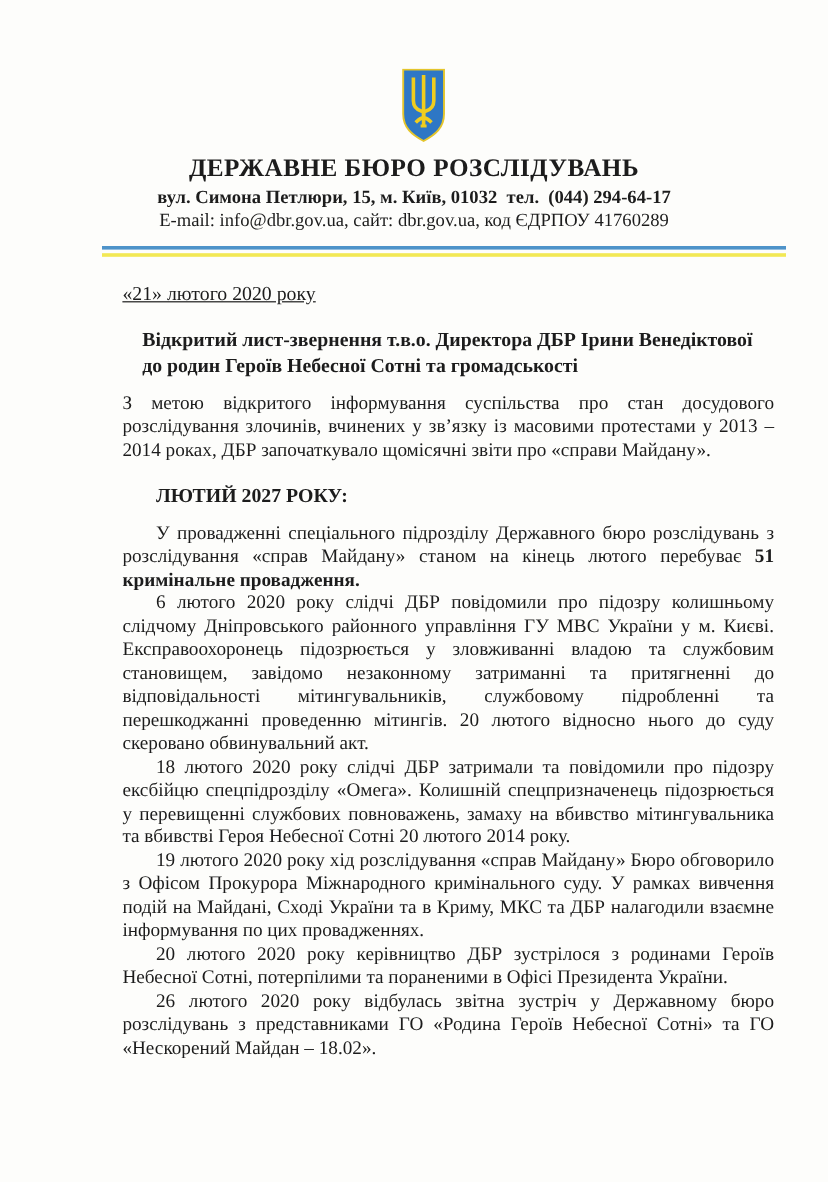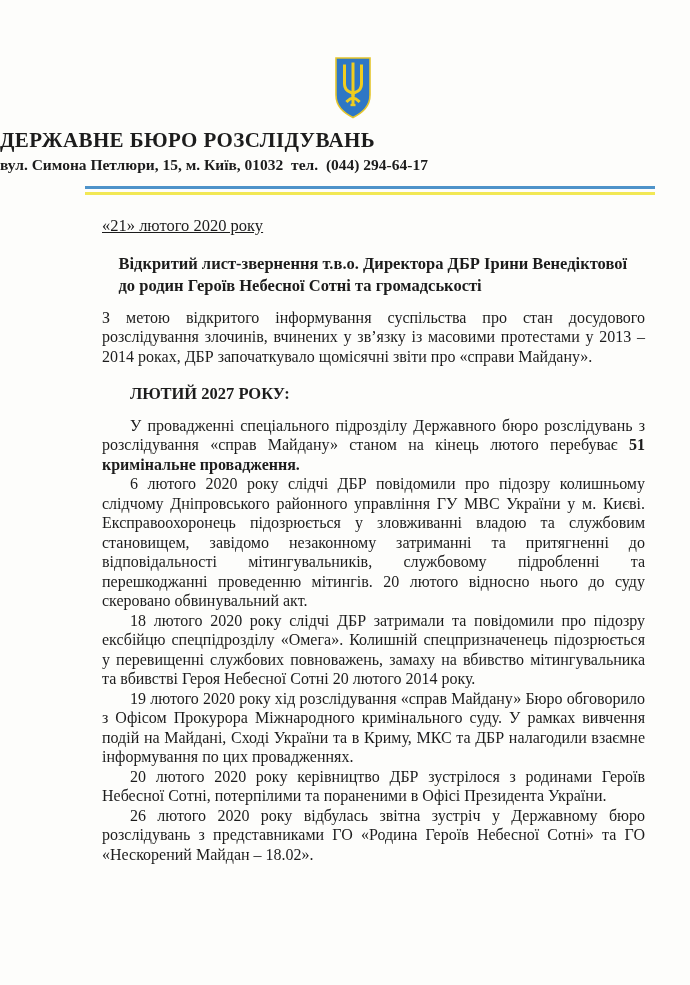--- a/index.html
+++ b/index.html
@@ -8,25 +8,25 @@
     background:#fdfdfb;
     font-family:"Liberation Serif","DejaVu Serif",serif;
     color:#1c1c1c;
     -webkit-font-smoothing:antialiased;
   }
   .page{width:690px;height:985px;overflow:hidden;position:relative;}
 
   
   .emblem{display:block;margin:57px auto 0;transform:translateX(8px);}
   .org-name{
-    margin:9px 0 0;text-align:left;
+    margin:9px 0 0;text-align:center;
     font-size:21px;font-weight:bold;letter-spacing:.4px;
   }
   .address-line{
-    margin:3px 0 0;
+    margin:3px 0 0;text-align:center;
     font-size:15.5px;font-weight:bold;
   }
   .contact-line{
     margin:1px 0 0;text-align:center;
     font-size:15.5px;
   }
   .flag-divider{margin:12px 0 0 85px;width:570px;}
   .flag-divider .bar-blue{height:3px;background:#4e93c9;}
   .flag-divider .bar-gap{height:3px;}
   .flag-divider .bar-yellow{height:3px;background:#f2e854;}
@@ -64,20 +64,21 @@
         <path d="M27.5 9 V27 Q27.5 33.5 21 35.5"></path>
         <path d="M19 7 V38"></path>
         <path d="M19 38 V47"></path>
         <path d="M13.5 44 Q19 38.5 24.5 44"></path>
       </g>
       <path d="M16.5 48 H21.5" stroke="#f0cd1e" stroke-width="2.4"></path>
     </svg>
 
     <h1 class="org-name">ДЕРЖАВНЕ БЮРО РОЗСЛІДУВАНЬ</h1>
     <div class="address-line">вул. Симона Петлюри, 15, м. Київ, 01032&nbsp; тел.&nbsp; (044) 294-64-17</div>
+    <div class="contact-line">E-mail: info@dbr.gov.ua, сайт: dbr.gov.ua, код ЄДРПОУ 41760289</div>
 
     <div class="flag-divider">
       <div class="bar-blue"></div>
       <div class="bar-gap"></div>
       <div class="bar-yellow"></div>
     </div>
   </div>
 
   <div class="content">
     <p class="date-line">«21» лютого 2020 року</p>

